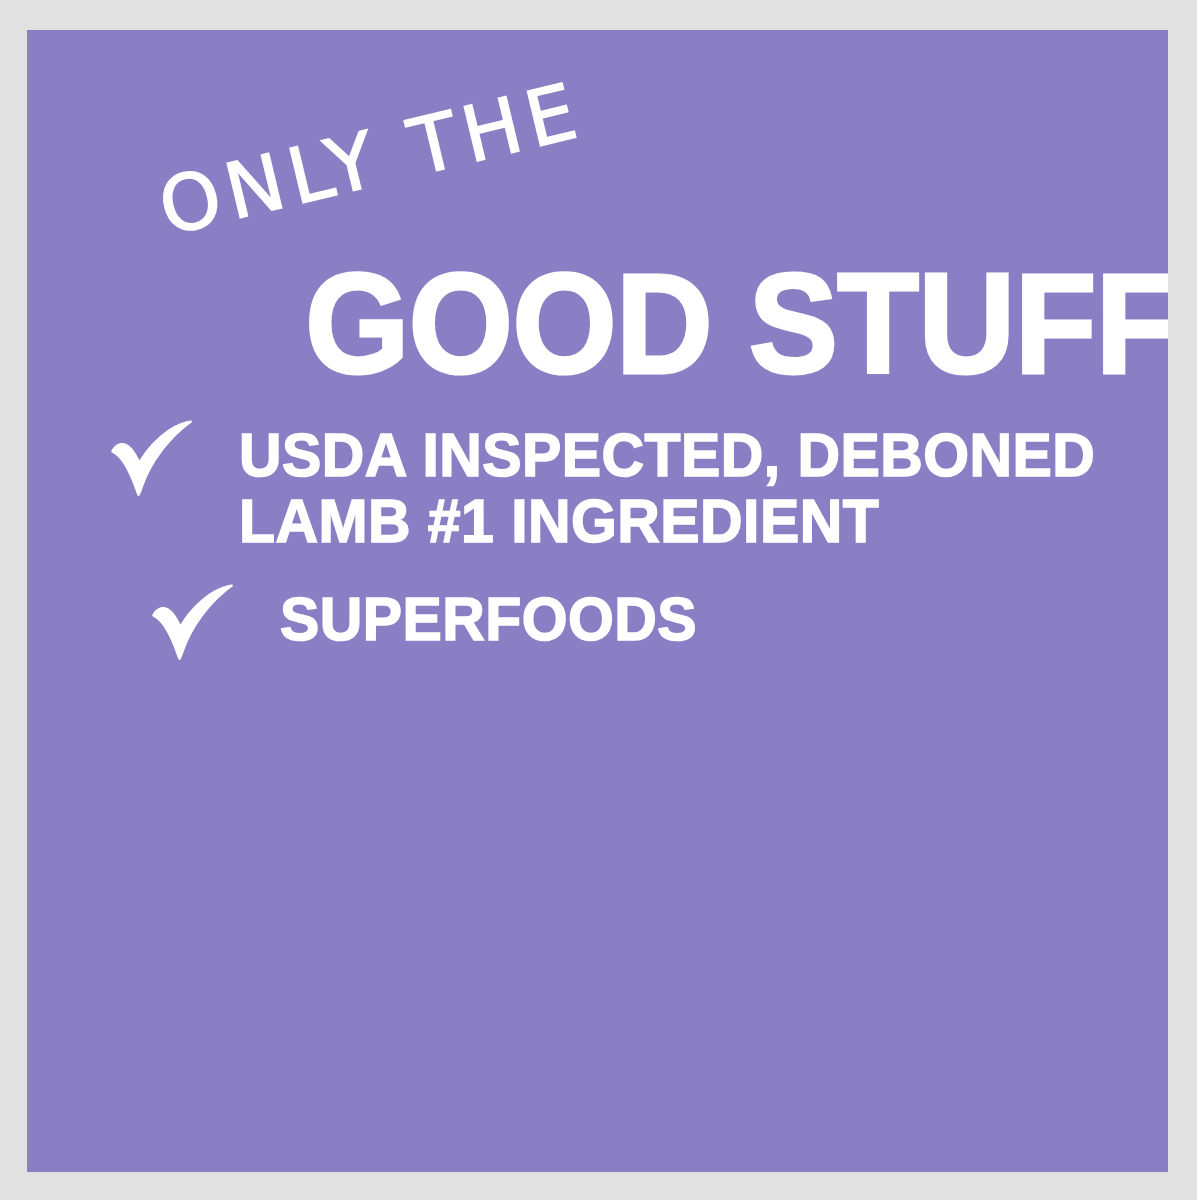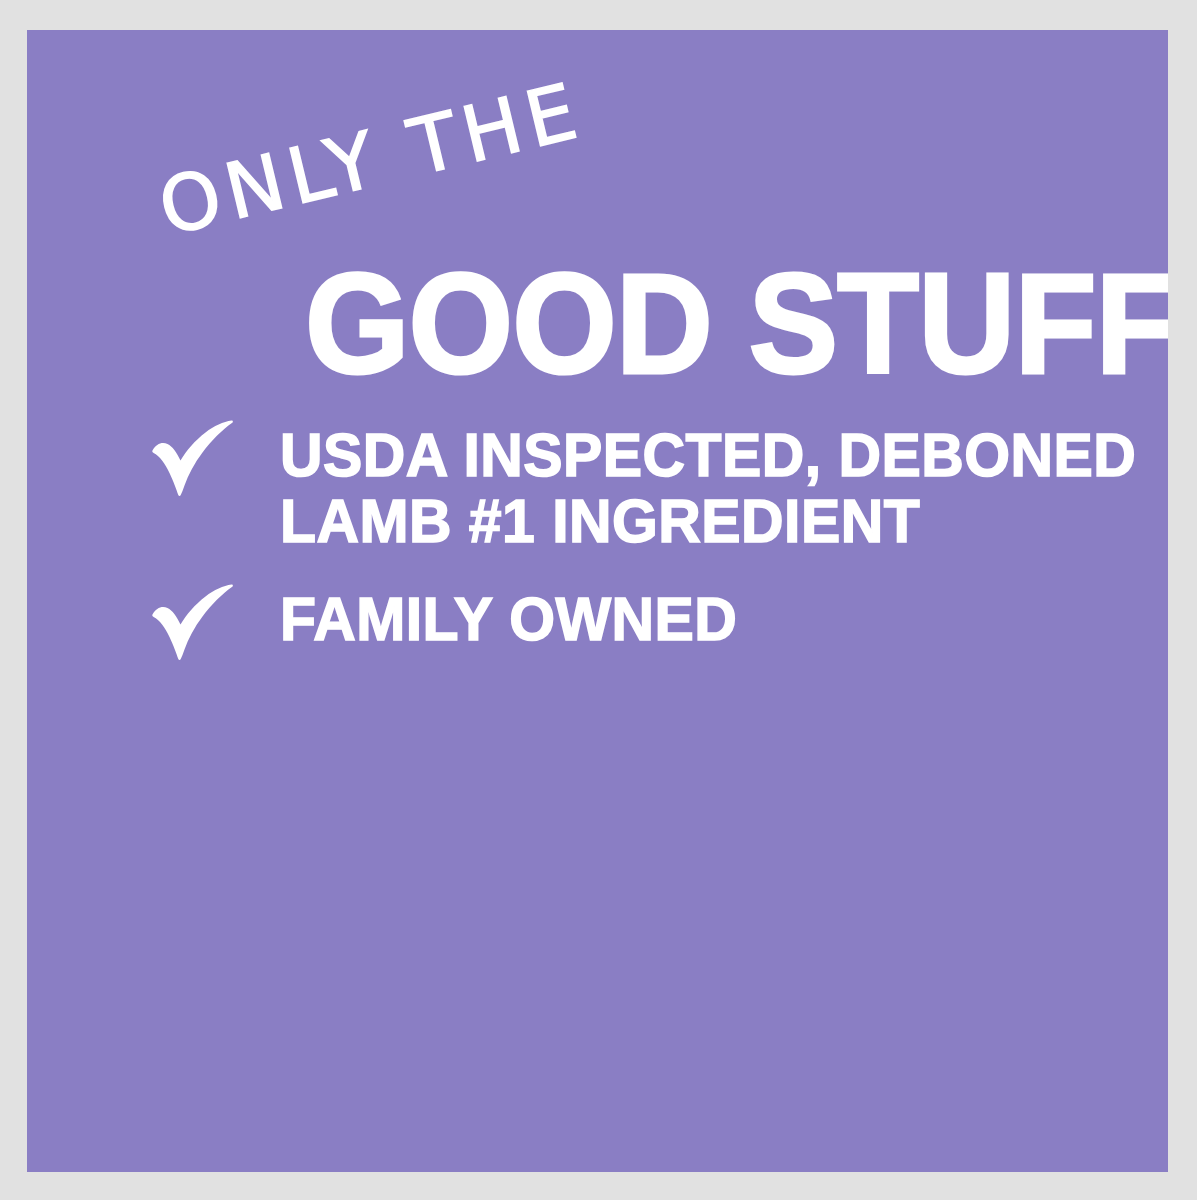--- a/index.html
+++ b/index.html
@@ -80,20 +80,21 @@
     left: 103px;
     top: 390px;
     width: 1010px;
   }
 
   .bullet {
     position: relative;
     display: flex;
     align-items: flex-start;
     margin-bottom: 36px;
+    justify-content: flex-end;
   }
   .bullet:last-child { margin-bottom: 0; }
 
   .bullet.two-line { margin-bottom: 30px; }
 
   .check-wrap {
     flex: 0 0 150px;
     height: 76px;
     position: relative;
   }
@@ -149,32 +150,32 @@
                                      C19 43.5 13.5 35.5 7.6 32.9 C6.5 32.4 6 31.4 6.5 30.5 Z"></path>
           </svg>
         </span>
         <span class="bullet-text">
           <span class="line">USDA INSPECTED, DEBONED</span>
           <span class="line">LAMB #1 INGREDIENT</span>
         </span>
       </div>
 
 
-
       <div class="bullet">
         <span class="check-wrap">
           <svg viewBox="0 0 92 76" aria-hidden="true">
             <path fill="#ffffff" d="M6.5 30.5 C10 24 16 21.5 21.5 24 C26.5 26.3 30.5 32.5 34.5 40.5
                                      C40 31 49 20.5 59.5 12.5 C68 6 77.5 1.8 85.5 0.6
                                      C86.8 0.4 87.4 2 86.3 2.8 C76 10 65.5 20.5 56.5 32.5
                                      C48.5 43.2 42.3 54.5 38.5 65.5 C37.2 69.2 35.8 73 34.6 75.2
                                      C34.1 76.2 32.7 76.1 32.3 75 C30.5 69.8 27.5 61.5 23.5 53
                                      C19 43.5 13.5 35.5 7.6 32.9 C6.5 32.4 6 31.4 6.5 30.5 Z"></path>
           </svg>
         </span>
         <span class="bullet-text">
-          <span class="line">FAMILY OWNED</span>
+          <span class="line">SUPERFOODS</span>
         </span>
       </div>
+
 
     </div>
   </div>
 </div>
 
 </body></html>

